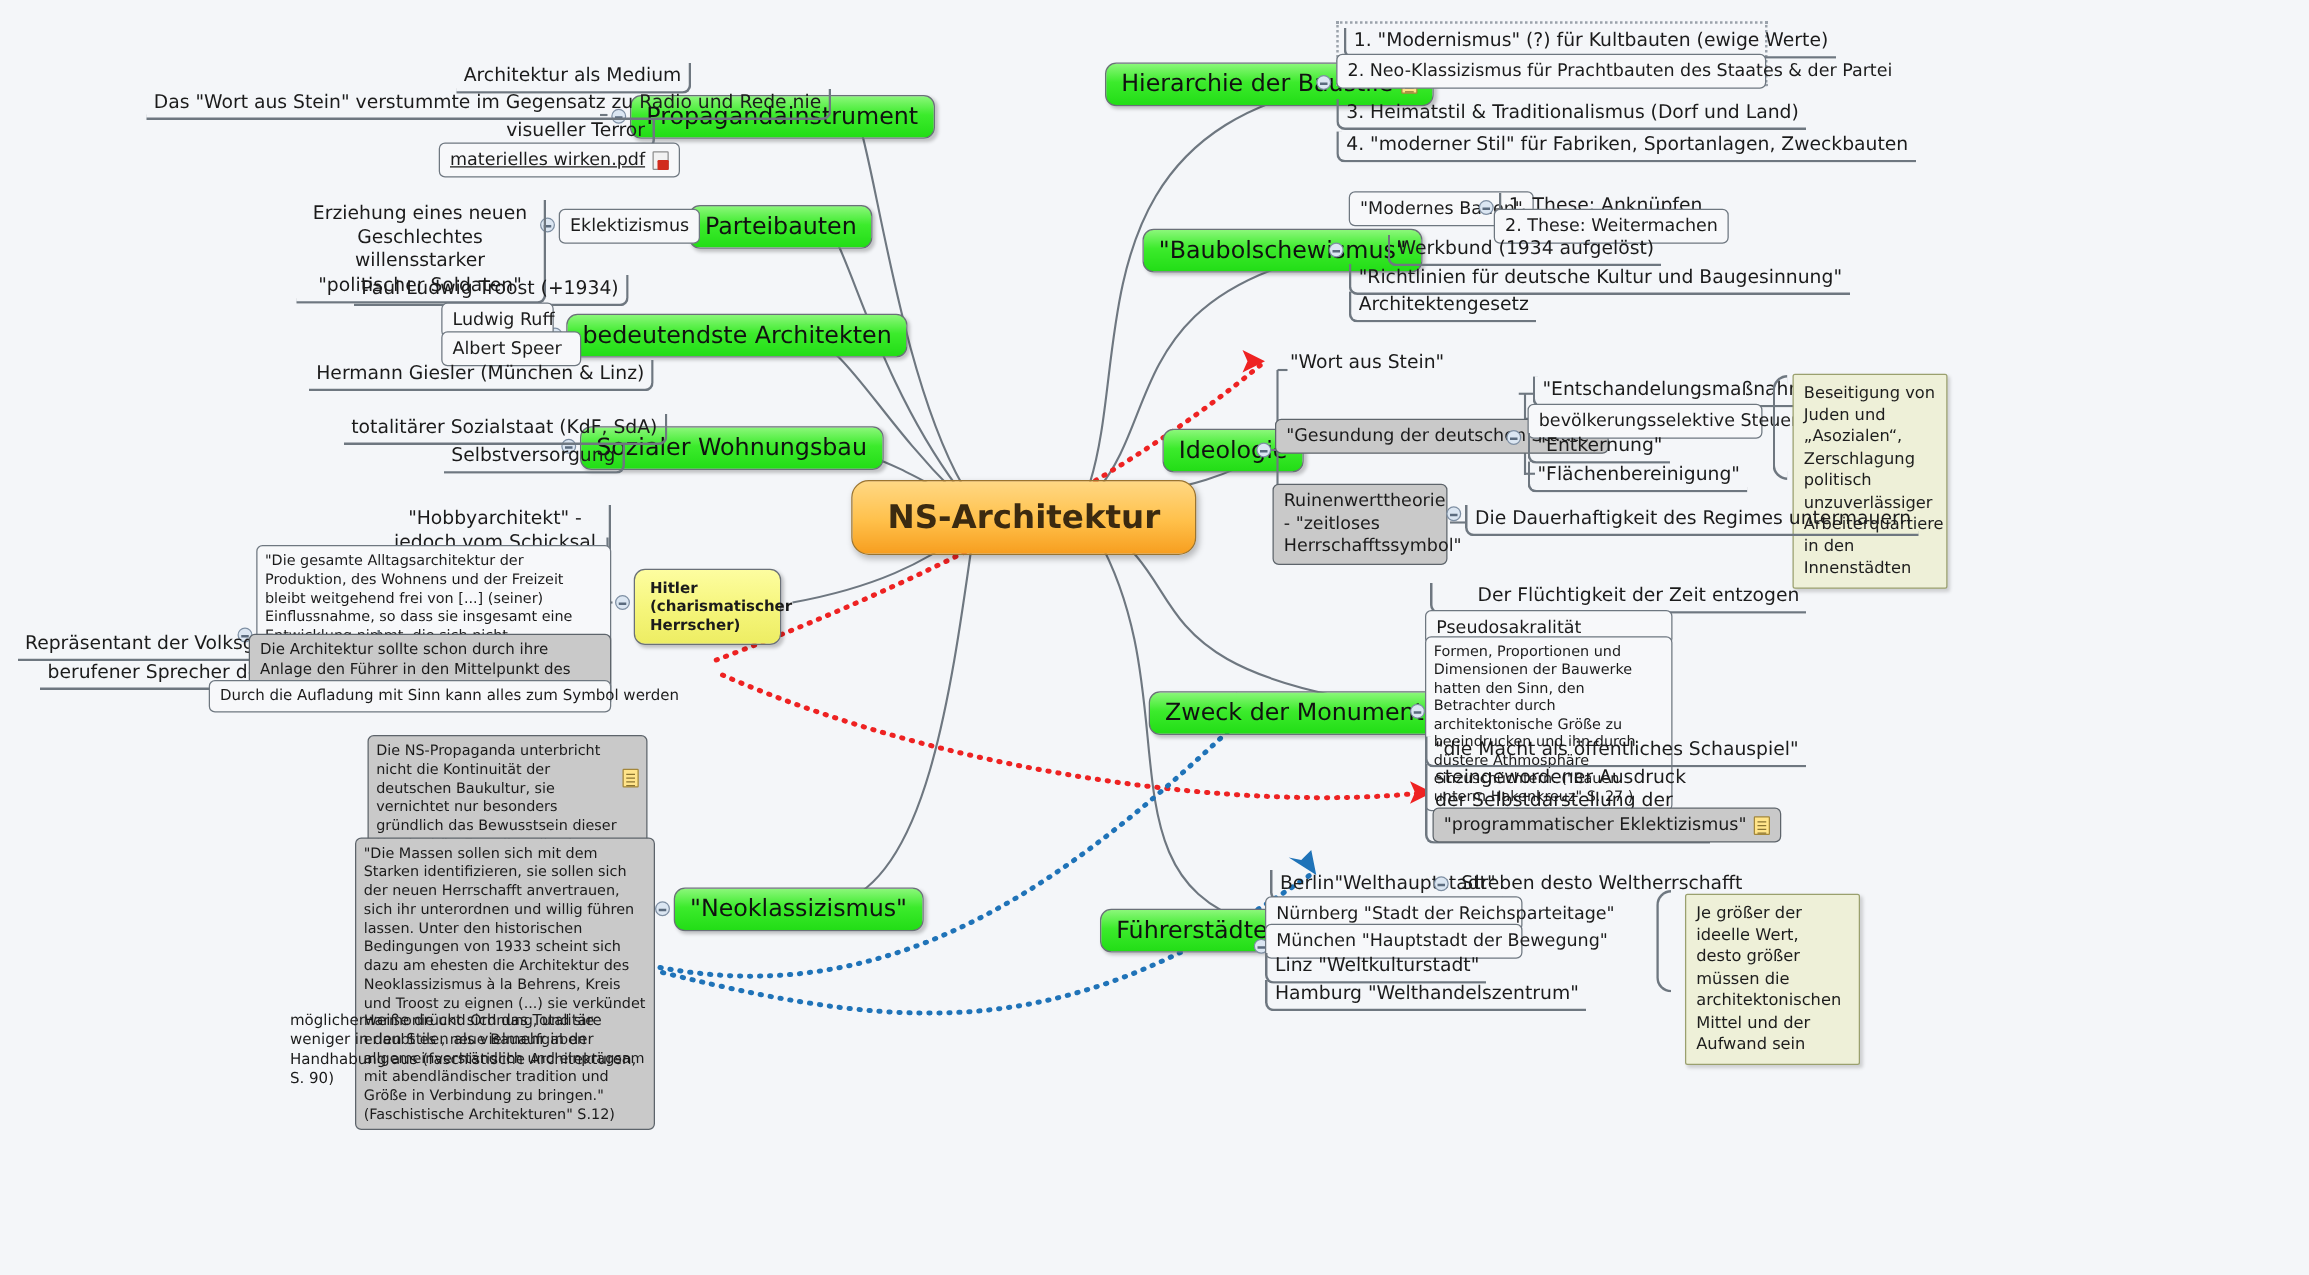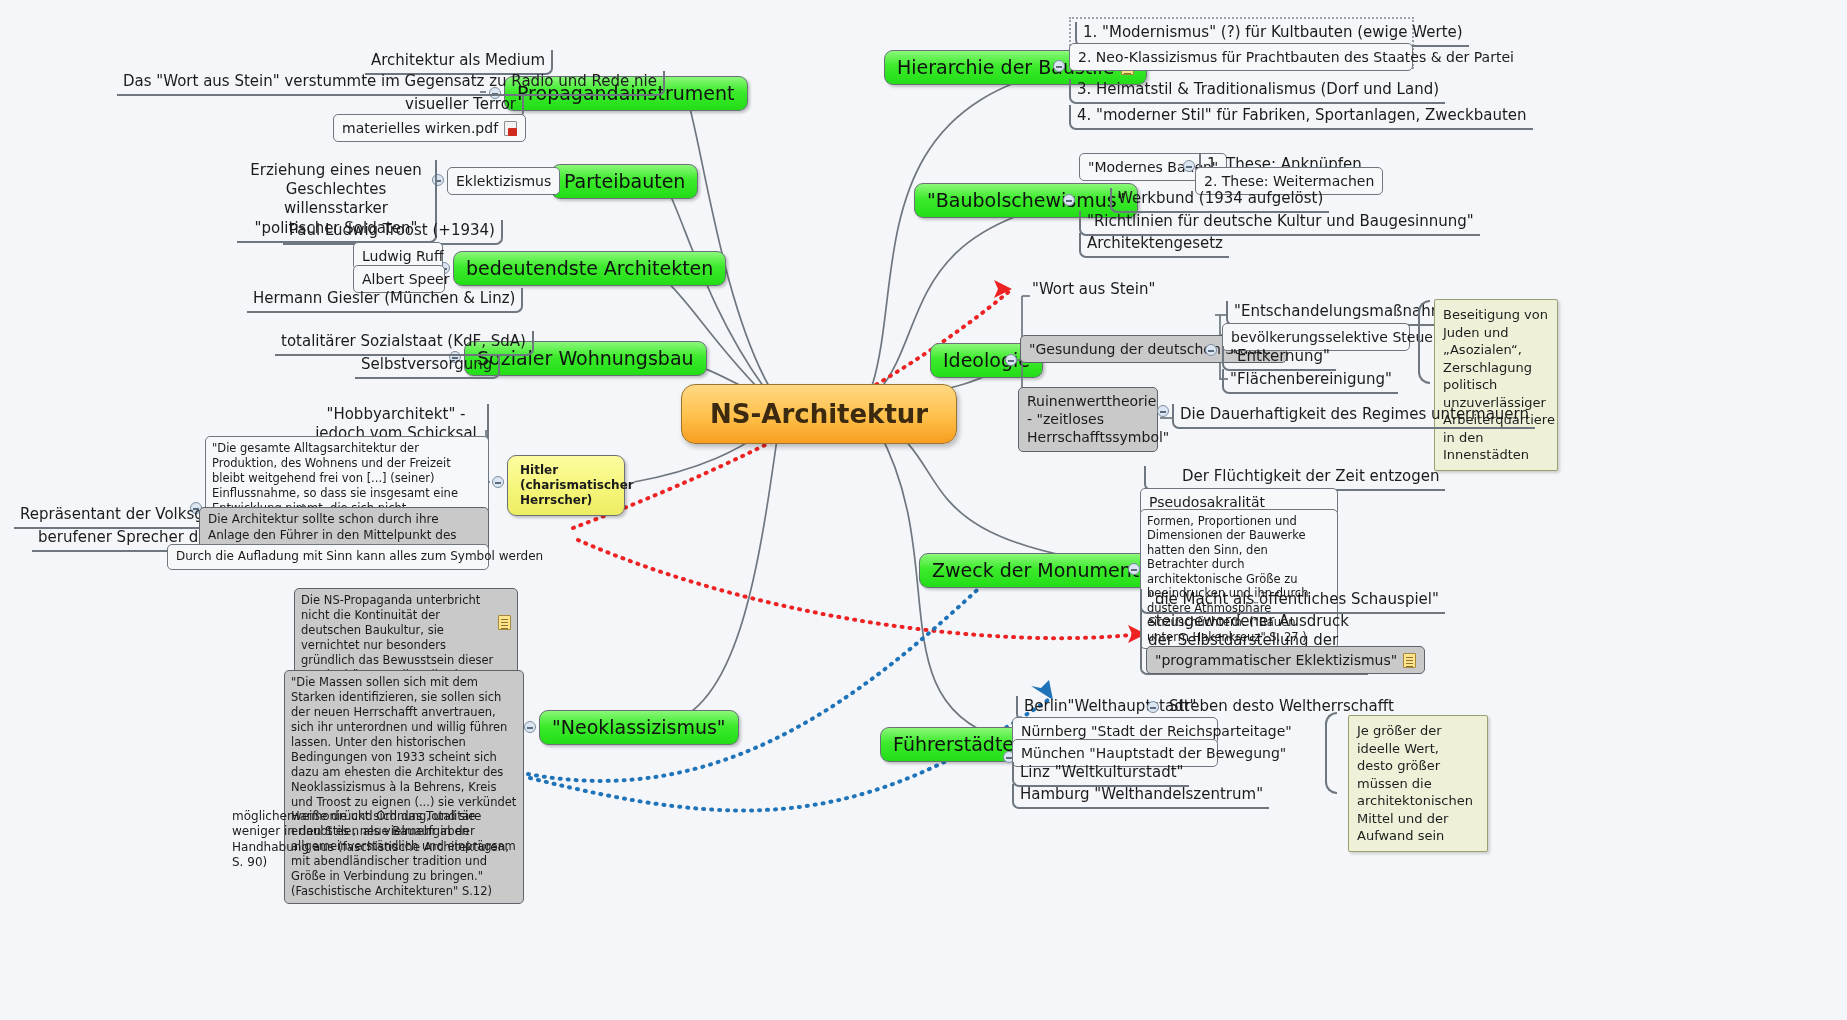--- a/index.html
+++ b/index.html
@@ -288,40 +288,40 @@
   </div>
   <div class="knob" style="left:489px; top:87px;"></div>
   <svg class="wires" viewBox="0 0 1847 1020">
     <g fill="none" stroke="#6e7780" stroke-width="1.7">
       <path d="M486 92 L480 92"></path>
     </g>
   </svg>
   <div class="leaf hookR" style="left:365px; top:50px;">Architektur als Medium</div>
   <div class="leaf hookR" style="left:117px; top:71px;">Das "Wort aus Stein" verstummte im Gegensatz zu Radio und Rede nie</div>
   <div class="leaf hookR" style="left:399px; top:94px;">visueller Terror</div>
-  <div class="box" style="left:333px; top:114px; display:flex; align-items:center; gap:6px;">
+  <div class="box" style="left:351px; top:114px; display:flex; align-items:center; gap:6px;text-decoration:underline;">
     <span>materielles wirken.pdf</span>
     <span class="pdf-ico"></span>
   </div>
 
   <div class="green" style="left:551px; top:164px;">
     <span>Parteibauten</span>
   </div>
   <div class="knob" style="left:537px; top:174px;"></div>
   <div class="box" style="left:447px; top:167px;">Eklektizismus</div>
   <div class="knob" style="left:432px; top:174px;"></div>
   <div class="leaf hookR wrap" style="left:237px; top:160px; width:200px; text-align:center;">Erziehung eines neuen Geschlechtes willensstarker "politischer Soldaten"</div>
 
   <div class="green" style="left:453px; top:251px;">
     <span>bedeutendste Architekten</span>
   </div>
   <div class="knob" style="left:438px; top:262px;"></div>
   <div class="leaf hookR" style="left:283px; top:220px;">Paul Ludwig Troost (+1934)</div>
   <div class="box" style="left:353px; top:242px; width:90px;">Ludwig Ruff</div>
-  <div class="box" style="left:353px; top:265px; width:92px;">Albert Speer</div>
+  <div class="box" style="left:353px; top:265px; width:112px;">Albert Speer</div>
   <div class="leaf hookR" style="left:247px; top:288px;">Hermann Giesler (München &amp; Linz)</div>
 
   <div class="green" style="left:464px; top:341px;">
     <span>Sozialer Wohnungsbau</span>
   </div>
   <div class="knob" style="left:449px; top:351px;"></div>
   <div class="leaf hookR" style="left:275px; top:331px;">totalitärer Sozialstaat (KdF, SdA)</div>
   <div class="leaf hookR" style="left:355px; top:354px;">Selbstversorgung</div>
 
   <div class="yellowtopic" style="left:507px; top:455px; width:118px;">

